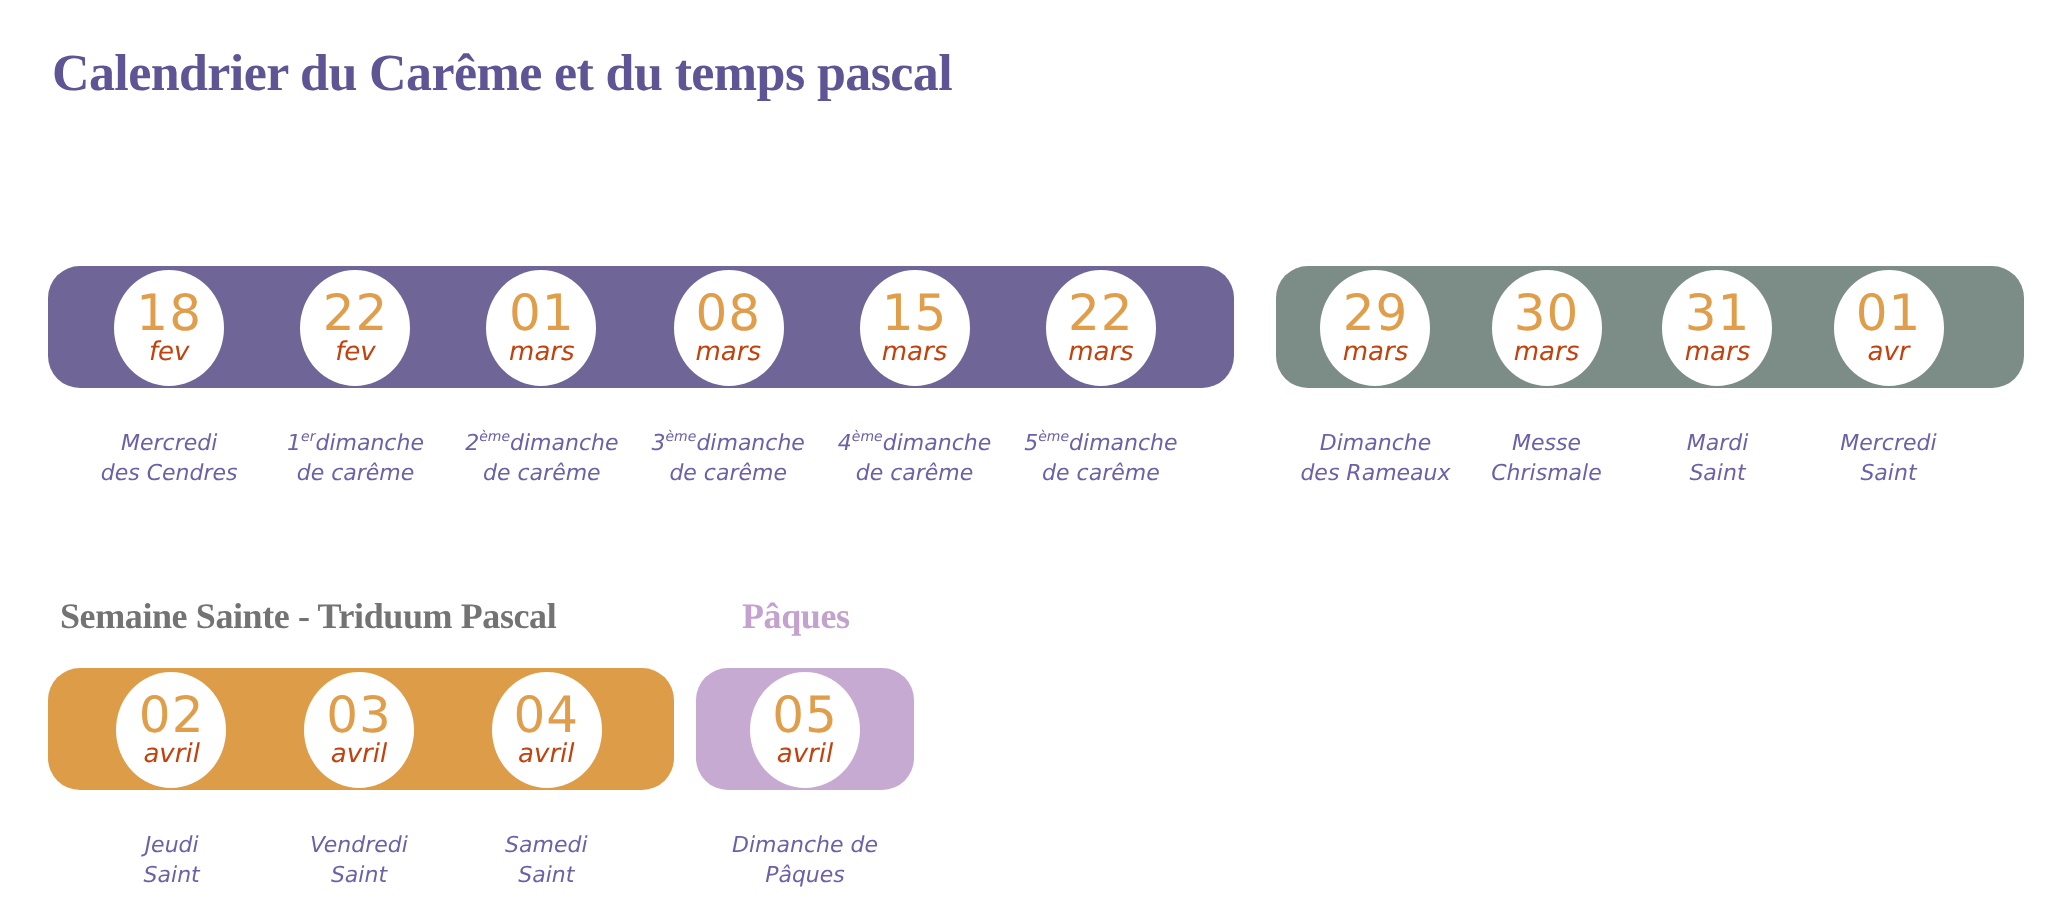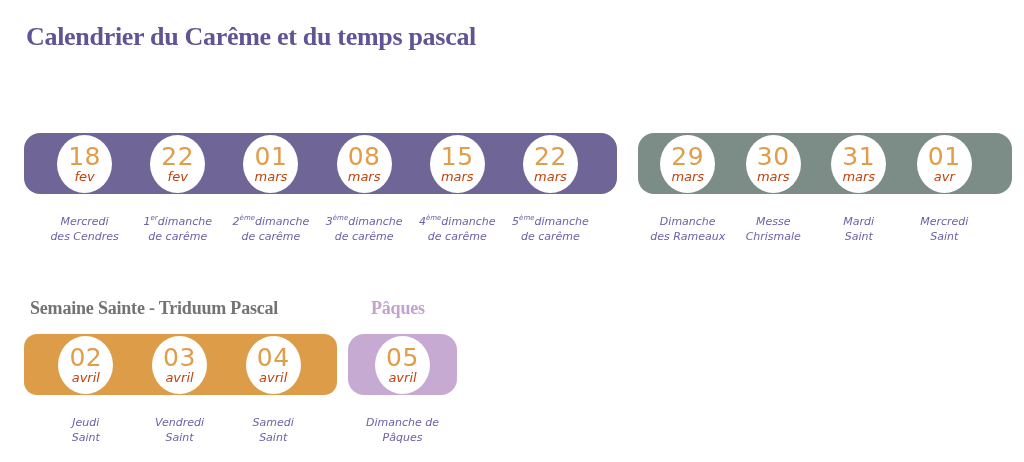--- a/index.html
+++ b/index.html
@@ -42,21 +42,21 @@
   .bar {
     height: 61px;
     border-radius: 16px;
     display: flex;
     justify-content: space-around;
     align-items: center;
     box-sizing: border-box;
   }
   .g-lent .bar,     .g-lent .labels     { padding: 0 20px 0 14px; }
   .g-holyweek .bar, .g-holyweek .labels { padding: 0 25px 0 7px;  }
-  .g-triduum .bar,  .g-triduum .labels  { padding: 0 17px 0 15px; border-radius: 13px; }
+  .g-triduum .bar,  .g-triduum .labels  { padding: 0 17px 0 15px; }
 
   .cell { flex: 1 1 0; display: flex; justify-content: center; }
 
   .circle {
     width: 55px;
     height: 58px;
     border-radius: 50%;
     background: #ffffff;
     display: flex;
     flex-direction: column;

